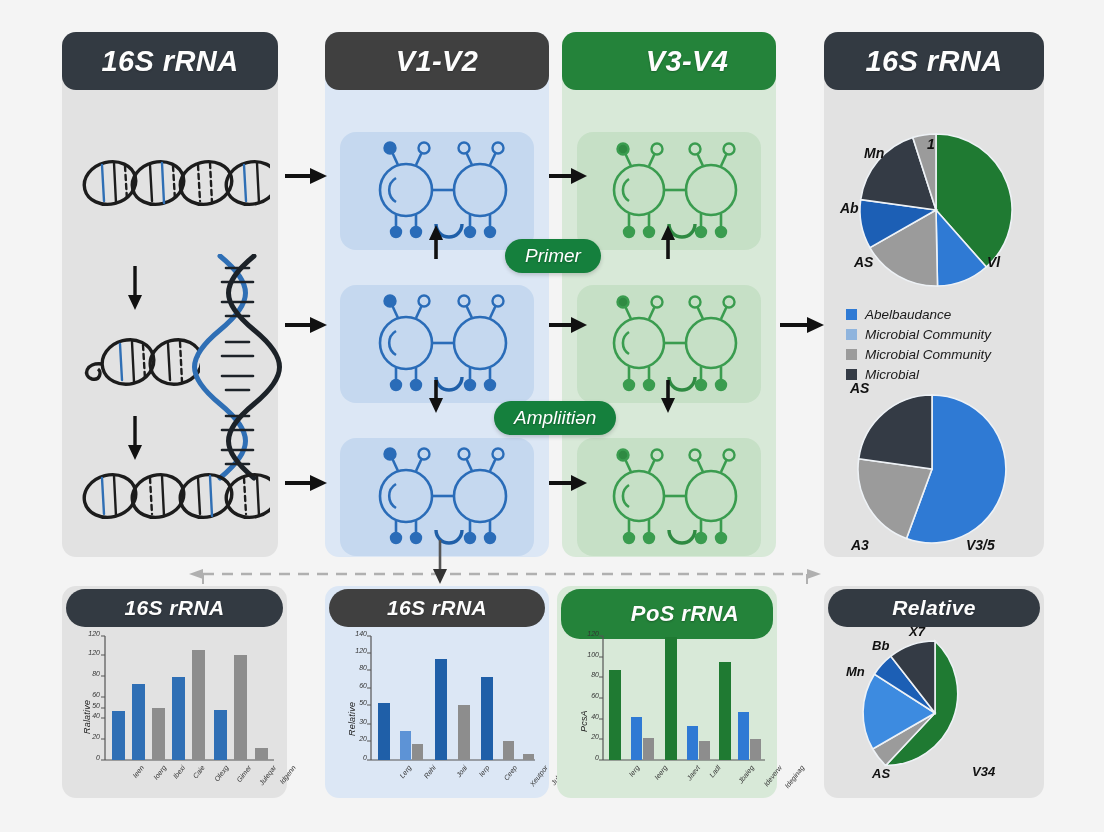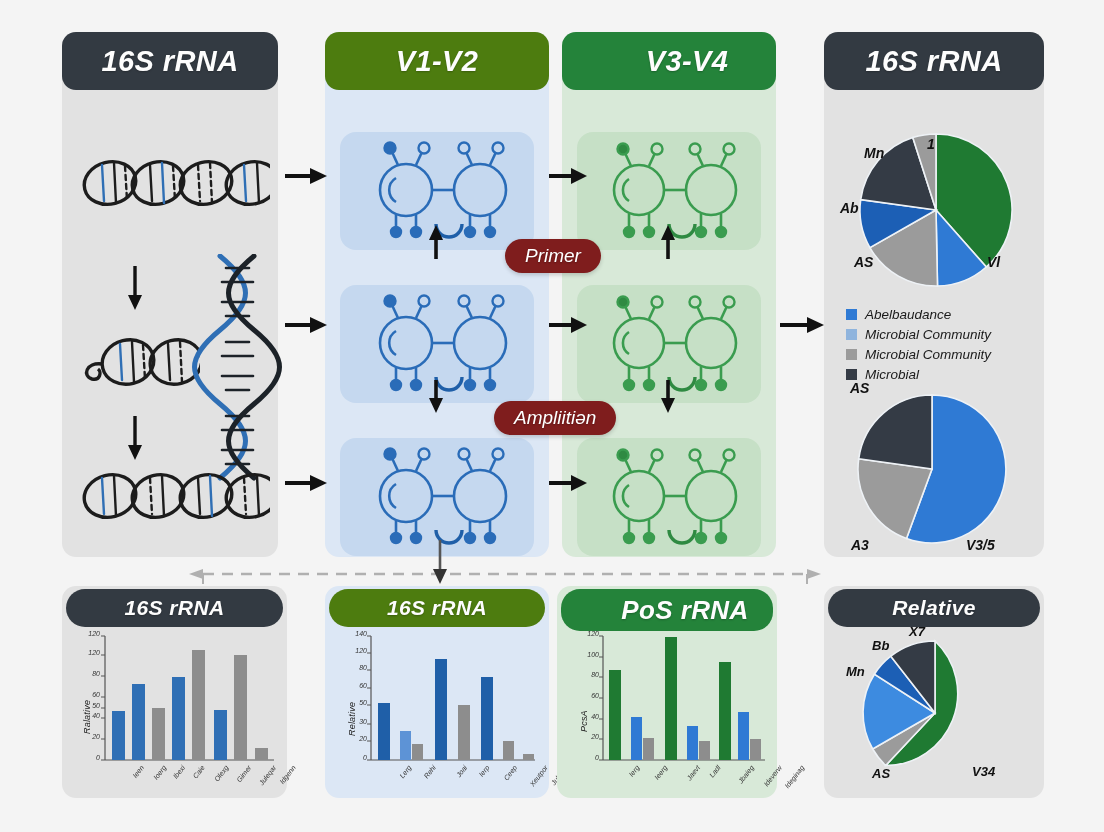--- a/index.html
+++ b/index.html
@@ -19,34 +19,34 @@
   .panel-green{background:#d8e9d8;}
 
   .hdr{
     position:absolute;left:0;right:0;top:0;height:58px;
     border-radius:14px;
     display:flex;align-items:center;justify-content:center;
     color:#fdfdfd;font-size:29px;font-weight:bold;letter-spacing:.4px;
     text-shadow:0 1px 2px rgba(0,0,0,.25);
   }
   .hdr.dark{background:#333a42;}
-  .hdr.blue{background:#4d7c0f;}
+  .hdr.blue{background:#404040;}
   .hdr.green{background:#24833a;padding-left:36px;}
 
   
   .card{position:absolute;border-radius:16px;}
   .card.blue{background:#c5d8ef;}
   .card.green{background:#c6e0c6;}
 
   
   .arrow{position:absolute;}
 
   
   .pill{
-    position:absolute;background:#7f1d1d;color:#fff;
+    position:absolute;background:#15803d;color:#fff;
     border-radius:18px;height:34px;
     display:flex;align-items:center;justify-content:center;
     font-size:19px;padding:0 20px;
     text-shadow:0 1px 2px rgba(0,0,0,.3);
     box-shadow:0 2px 4px rgba(0,0,0,.18);
   }
 
   
   .legend{position:absolute;font-size:13.5px;color:#1a1a1a;}
   .legend-row{display:flex;align-items:center;height:19px;margin-bottom:1px;}
@@ -562,21 +562,21 @@
     <div class="xtick" style="left:68px;top:178px;">Lerg</div>
     <div class="xtick" style="left:92px;top:178px;">Rehi</div>
     <div class="xtick" style="left:125px;top:178px;">Joai</div>
     <div class="xtick" style="left:148px;top:178px;">Ierp</div>
     <div class="xtick" style="left:171px;top:178px;">Ceep</div>
     <div class="xtick" style="left:194px;top:178px;">Xeutpor</div>
     <div class="xtick" style="left:216px;top:178px;">Jukmor</div>
   </div>
 
   <div class="panel panel-green" style="left:557px;top:586px;width:220px;height:212px;">
-    <div class="hdr green" style="height:42px;border-radius:19px;font-size:26px;left:4px;right:4px;top:3px;">
+    <div class="hdr green" style="height:50px;border-radius:19px;font-size:22px;left:4px;right:4px;top:3px;">
       <span>PoS rRNA</span>
     </div>
     <svg style="position:absolute;left:0;top:42px;" width="220" height="168">
       <line x1="46" y1="8" x2="46" y2="132" stroke="#555" stroke-width="1.2"></line>
       <line x1="46" y1="132" x2="208" y2="132" stroke="#555" stroke-width="1.2"></line>
       <g stroke="#555" stroke-width="1">
         <line x1="42" y1="132" x2="46" y2="132"></line>
           <line x1="42" y1="111" x2="46" y2="111"></line>
         <line x1="42" y1="91" x2="46" y2="91"></line>
           <line x1="42" y1="70" x2="46" y2="70"></line>

